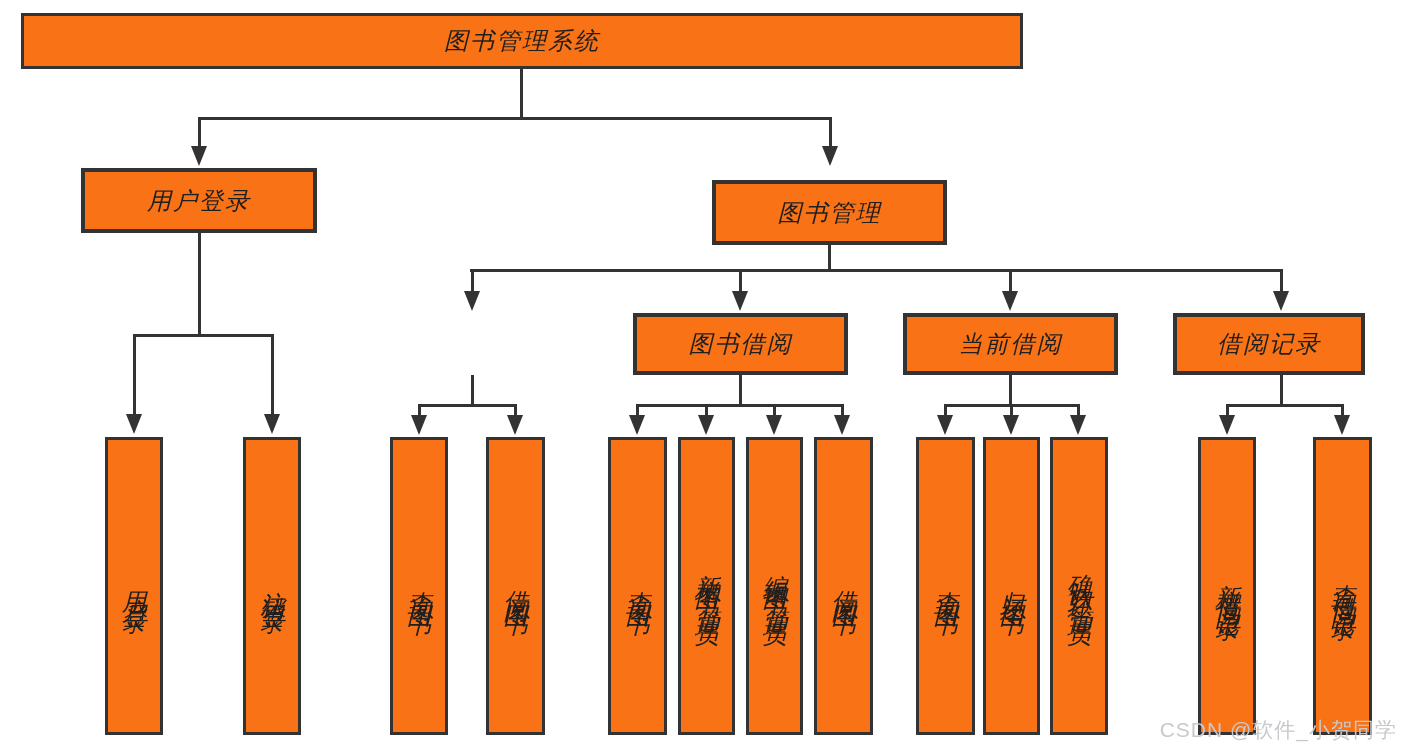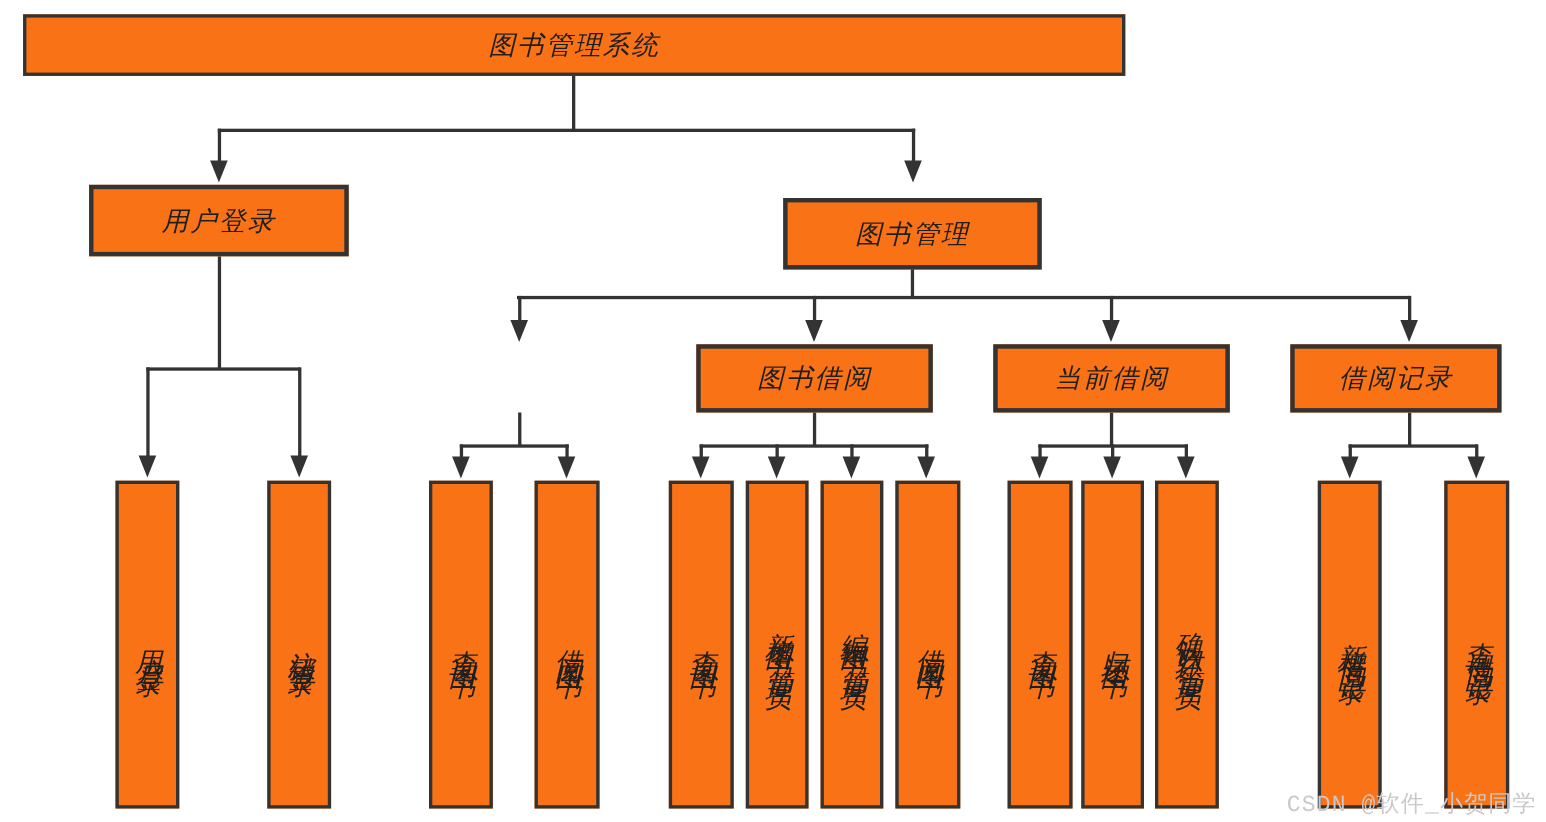--- a/index.html
+++ b/index.html
@@ -49,21 +49,20 @@
 
   .watermark {
     position: absolute;
     right: 8px;
     top: 716px;
     font-size: 21px;
     color: #c9c9cd;
     letter-spacing: 1px;
     z-index: 5;
     white-space: nowrap;
-    font-family: Liberation Mono, monospace;
   }
 </style>
 </head>
 <body>
 
 <div id="stage">
 
   <div class="box" style="left:21px;top:13px;width:1002px;height:56px">
     <span class="lbl">图书管理系统</span>
   </div>

